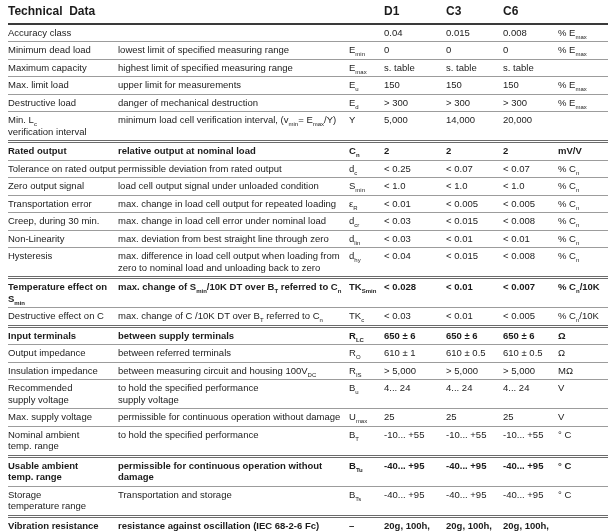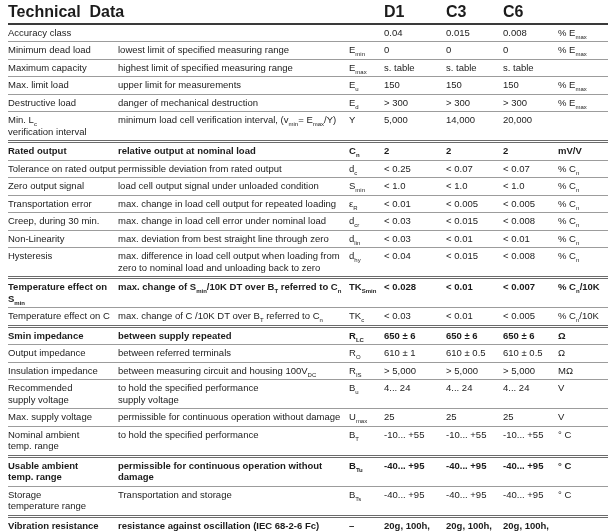--- a/index.html
+++ b/index.html
@@ -5,21 +5,21 @@
   html,body{margin:0;padding:0;background:#ffffff;}
   .sheet{
     width:613px;height:532px;box-sizing:border-box;
     padding:3px 5px 0 8px;
     font-family:"Liberation Sans",sans-serif;
     font-size:9.5px;line-height:11.5px;color:#1c1c1c;
     overflow:hidden;
   }
   table.tech{border-collapse:collapse;width:100%;table-layout:fixed;}
   thead th{
-    text-align:left;font-weight:bold;font-size:16px;
+    text-align:left;font-weight:bold;font-size:12px;
     padding:3px 2px 5px 0;white-space:pre;
   }
   thead tr{border-bottom:2px solid #3a3a3a;}
   tbody td{
     padding:2px 2px 3px 0;vertical-align:top;
     border-top:1px solid #9c9c9c;
     word-wrap:break-word;
   }
   tbody tr.section td{border-top:3px double #6b6b6b;font-weight:bold;}
   tbody tr:last-child td{border-bottom:1px solid #9c9c9c;}
@@ -171,31 +171,31 @@
         <tr data-name="table-row" class="section">
           <td data-name="row-name-cell">Temperature effect on S<sub>min</sub></td>
           <td data-name="row-description-cell">max. change of  S<sub>min</sub>/10K DT over B<sub>T</sub> referred to C<sub>n</sub></td>
           <td data-name="symbol-cell">TK<sub>Smin</sub></td>
           <td data-name="value-cell-d1">&lt; 0.028</td>
           <td data-name="value-cell-c3">&lt; 0.01</td>
           <td data-name="value-cell-c6">&lt; 0.007</td>
           <td data-name="unit-cell">% C<sub>n</sub>/10K</td>
         </tr>
         <tr data-name="table-row">
-          <td data-name="row-name-cell">Temperature effect on C</td>
+          <td data-name="row-name-cell">Destructive effect on C</td>
           <td data-name="row-description-cell">max. change of  C /10K DT over B<sub>T</sub> referred to C<sub>n</sub></td>
           <td data-name="symbol-cell">TK<sub>c</sub></td>
           <td data-name="value-cell-d1">&lt; 0.03</td>
           <td data-name="value-cell-c3">&lt; 0.01</td>
           <td data-name="value-cell-c6">&lt; 0.005</td>
           <td data-name="unit-cell">% C<sub>n</sub>/10K</td>
         </tr>
         <tr data-name="table-row" class="section">
-          <td data-name="row-name-cell">Smin impedance</td>
-          <td data-name="row-description-cell">between supply repeated</td>
+          <td data-name="row-name-cell">Input terminals</td>
+          <td data-name="row-description-cell">between supply terminals</td>
           <td data-name="symbol-cell">R<sub>LC</sub></td>
           <td data-name="value-cell-d1">650 ± 6</td>
           <td data-name="value-cell-c3">650 ± 6</td>
           <td data-name="value-cell-c6">650 ± 6</td>
           <td data-name="unit-cell">Ω</td>
         </tr>
         <tr data-name="table-row">
           <td data-name="row-name-cell">Output impedance</td>
           <td data-name="row-description-cell">between referred terminals</td>
           <td data-name="symbol-cell">R<sub>O</sub></td>

